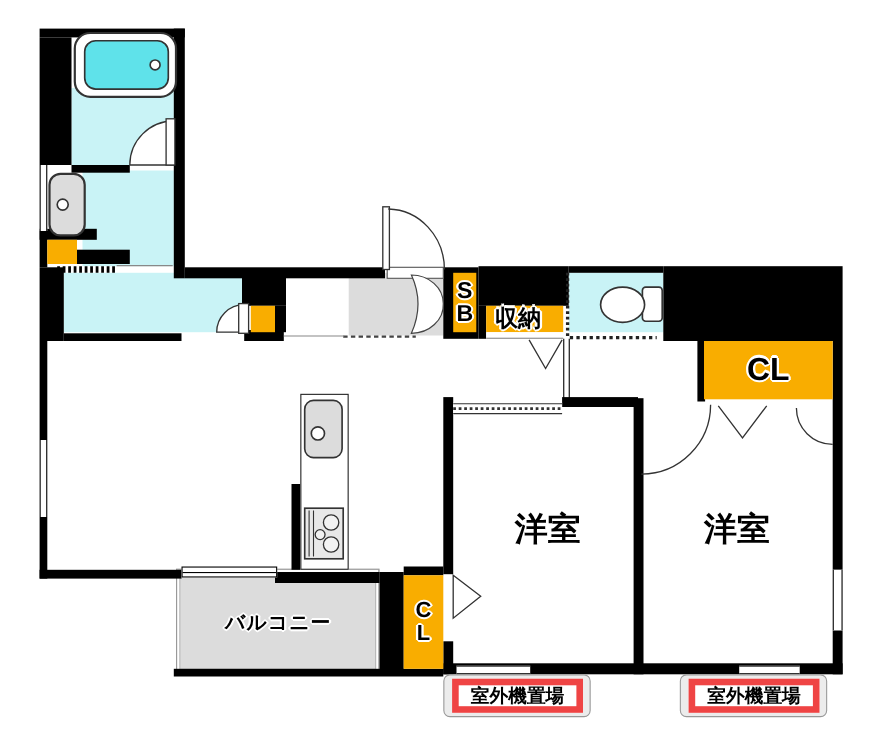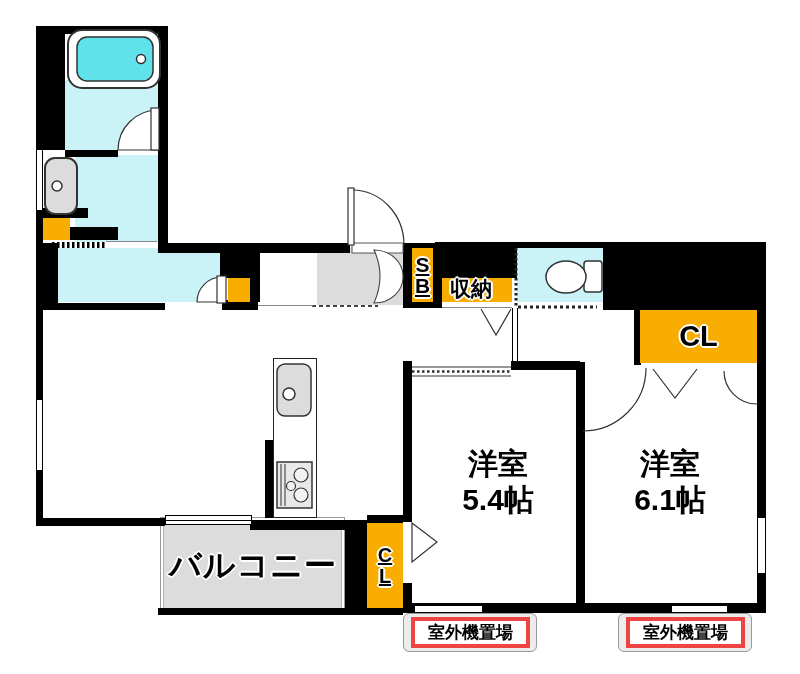--- a/index.html
+++ b/index.html
@@ -7,26 +7,26 @@
   .plan{position:relative;width:800px;height:674px;background:#fff;overflow:hidden;
         font-family:"Liberation Sans","DejaVu Sans",sans-serif;font-weight:bold;color:#000;}
   .w{position:absolute;background:#000;}
   .floor-cyan{position:absolute;background:#c9f3f6;}
   .floor-gray{position:absolute;background:#dcdcdc;}
   .orange{position:absolute;background:#f9ad00;}
   .win-v{position:absolute;background:#fff;border-left:1.5px solid #000;border-right:1.5px solid #000;}
   .win-h{position:absolute;background:#fff;border-top:1.5px solid #000;border-bottom:1.5px solid #000;}
   .label{position:absolute;display:flex;align-items:center;justify-content:center;text-align:center;}
   .outlined{text-shadow:-2px 0 #fff,2px 0 #fff,0 -2px #fff,0 2px #fff,-1px -1px #fff,1px 1px #fff,1px -1px #fff,-1px 1px #fff;}
-  .stack{word-break:break-all;width:1.05em;margin:0 auto;line-height:1.02;text-align:center;text-decoration:underline;}
+  .stack{word-break:break-all;width:1.05em;margin:0 auto;line-height:1.02;text-align:center;}
   .svg-layer{position:absolute;left:0;top:0;pointer-events:none;}
   .balcony{position:absolute;background:#dcdcdc;border:1px solid #999;
            box-shadow:inset 0 0 0 2px #fff, inset 0 0 0 3px #b5b5b5;}
   .odu-outer{position:absolute;background:#ececec;border:1px solid #999;border-radius:6px;}
-  .odu-inner{position:absolute;background:#fff;border:4px solid #ef4444;display:flex;align-items:center;justify-content:center;}
+  .odu-inner{position:absolute;background:#fff;border:6px solid #ef4444;display:flex;align-items:center;justify-content:center;}
   .slider{position:absolute;background:#fff;border:1.5px solid #000;}
   .slider-mid{position:absolute;left:0;right:0;top:50%;border-top:1px solid #000;}
   .counter{position:absolute;background:#fff;border:1.5px solid #222;}
   .sliver{position:absolute;background:#fff;border-bottom:1px solid #888;}
 </style>
 </head>
 <body>
 
 <div class="plan">
 
@@ -178,42 +178,40 @@
 
     <line x1="512.5" y1="308" x2="512.5" y2="367" stroke="#000" stroke-width="1"></line>
     <line x1="517.5" y1="308" x2="517.5" y2="367" stroke="#000" stroke-width="1"></line>
 
     <line x1="258" y1="305.5" x2="313" y2="305.5" stroke="#888" stroke-width="1"></line>
   </svg>
 
 
   <div class="label" style="left:428px;top:444px;width:140px;height:76px;flex-direction:column;font-size:30px;line-height:36px;">
     <div>洋室</div>
-    <div>5.4帖</div>
   </div>
 
   <div class="label" style="left:600px;top:444px;width:140px;height:76px;flex-direction:column;font-size:30px;line-height:36px;">
     <div>洋室</div>
-    <div>6.1帖</div>
   </div>
 
 
   <div class="label outlined" style="left:410px;top:248px;width:25px;height:54px;font-size:21px;">
     <div class="stack">SB</div>
   </div>
 
   <div class="label outlined" style="left:442px;top:276px;width:58px;height:26px;font-size:21px;">
     <span>収納</span>
   </div>
 
   <div class="label outlined" style="left:640px;top:310px;width:117px;height:53px;font-size:29px;">
     <span>CL</span>
   </div>
 
   <div class="label outlined" style="left:367px;top:523px;width:36px;height:85px;font-size:20px;">
     <div class="stack">CL</div>
   </div>
 
-  <div class="label outlined" style="left:167px;top:548px;width:172px;height:36px;font-size:32px;letter-spacing:1px;text-align:right;">
+  <div class="label outlined" style="left:167px;top:548px;width:172px;height:36px;font-size:18px;letter-spacing:1px;text-align:right;">
     <span>バルコニー</span>
   </div>
 
 </div>
 
 </body></html>

